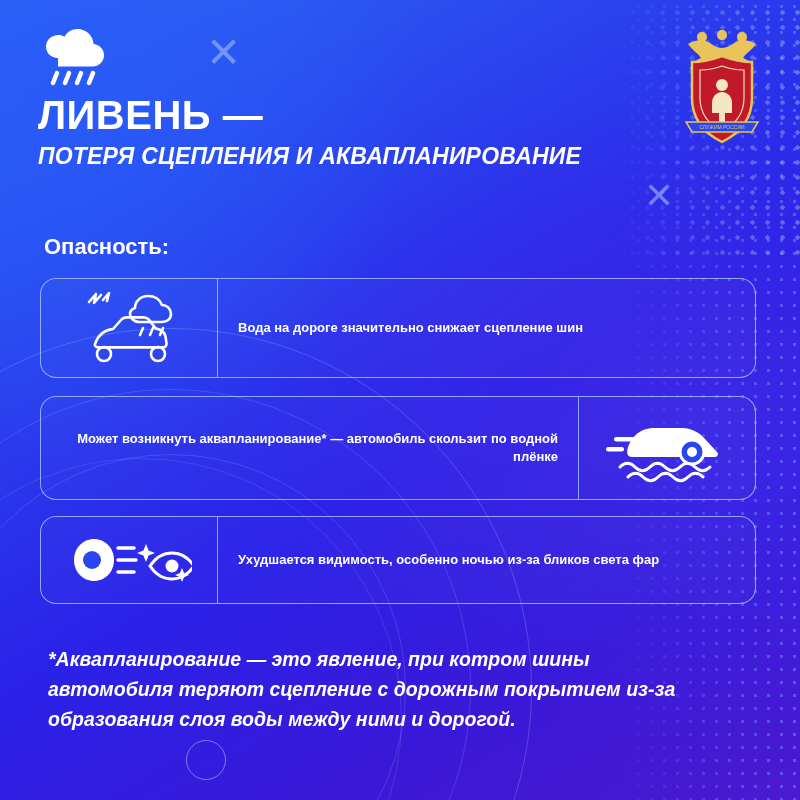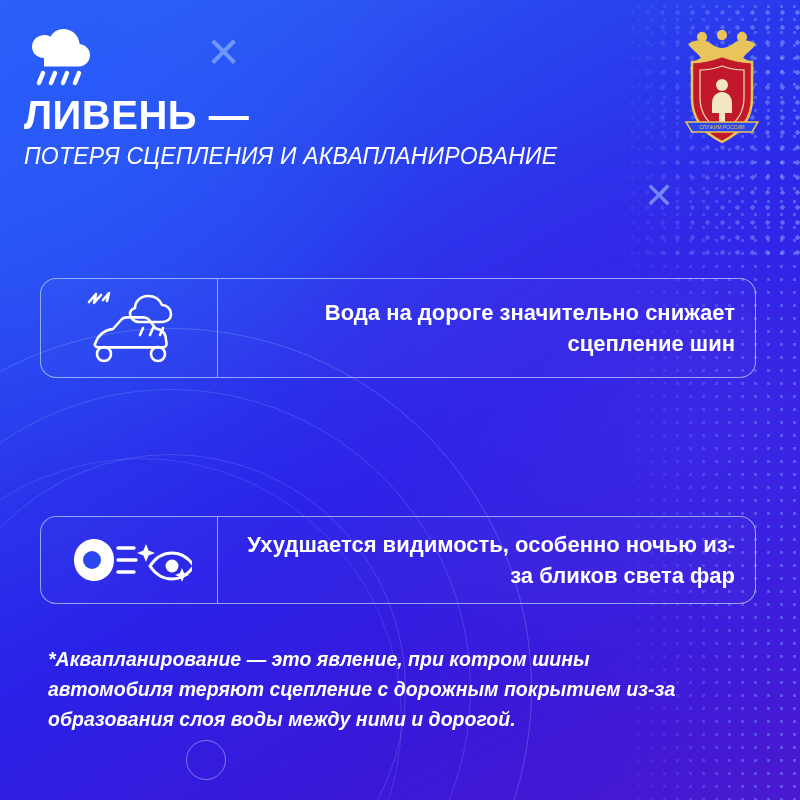--- a/index.html
+++ b/index.html
@@ -87,37 +87,37 @@
     font-weight: 300;
     line-height: 1;
     user-select: none;
   }
   .x1 { left: 206px; top: 32px; font-size: 42px; }
   .x2 { left: 644px; top: 178px; font-size: 36px; }
 
   
   .header {
     position: absolute;
-    left: 24px;
+    left: 38px;
     top: 28px;
     width: 640px;
   }
   .rain-icon { width: 74px; height: 62px; display: block; }
   .title {
     color: #ffffff;
     font-size: 40px;
     font-weight: bold;
     letter-spacing: 0.5px;
     margin-top: 4px;
     line-height: 1.05;
   }
   .subtitle {
     color: #ffffff;
     font-size: 23px;
-    font-weight: normal;
+    font-weight: bold;
     font-style: italic;
     letter-spacing: 0.2px;
     margin-top: 8px;
     line-height: 1.1;
   }
   .emblem {
     position: absolute;
     right: 34px;
     top: 22px;
     width: 88px;
@@ -155,21 +155,21 @@
     display: flex;
     align-items: center;
     justify-content: center;
     flex: 0 0 176px;
   }
   .cell-text {
     flex: 1 1 auto;
     display: flex;
     align-items: center;
     color: #ffffff;
-    font-size: 22px;
+    font-size: 13px;
     font-weight: bold;
     line-height: 1.42;
     padding: 0 20px;
     text-align: right;
   }
   .divider-left { border-left: 1.5px solid rgba(180,205,255,0.75); }
   .divider-right { border-right: 1.5px solid rgba(180,205,255,0.75); }
 
   .footnote {
     position: absolute;
@@ -231,38 +231,57 @@
         <rect x="41" y="90" width="6" height="12" rx="2"></rect>
       </g>
 
       <path d="M8 100h72l-6 10H14z" fill="#2a46ef" stroke="#e8c45a" stroke-width="1.5"></path>
       <g fill="#e8c45a" font-size="5" font-family="Liberation Sans, sans-serif">
         <text x="44" y="107" text-anchor="middle">СЛУЖИМ РОССИИ</text>
       </g>
     </svg>
   </span>
 
+  <div class="danger-label">Опасность:</div>
 
   <div class="card c1">
     <div class="cell-icon divider-right">
       <svg width="112" height="72" viewBox="0 0 112 72" xmlns="http://www.w3.org/2000/svg">
         <g stroke="#ffffff" stroke-width="2.6" fill="none" stroke-linecap="round" stroke-linejoin="round">
           <path d="M16 10l7 -8 -2 9 7 -8"></path>
           <path d="M30 8l6 -7 -2 8"></path>
           <path d="M62 16c0-7 6-12 13-12 7 0 12 4 14 9 5 0 9 4 9 9s-4 8-9 8H66c-5 0-9-4-9-8 0-3 2-5 5-6z"></path>
           <path d="M70 36l-3 7M80 36l-3 7M90 36l-3 7"></path>
           <path d="M22 52c3-9 9-14 18-15l8-9c1.5-1.8 3-2.6 6-2.6h16c3 0 5 1 6.5 3l6 8c6 1 9 4 10 8l1 7c.3 2-1 4-3.5 4H26c-3 0-5-2-4-3.4z"></path>
           <path d="M38 62c0 4-3 7-7 7s-7-3-7-7 3-7 7-7 7 3 7 7z"></path>
           <path d="M92 62c0 4-3 7-7 7s-7-3-7-7 3-7 7-7 7 3 7 7z"></path>
         </g>
       </svg>
     </div>
     <div class="cell-text">Вода на дороге значительно снижает сцепление шин</div>
   </div>
 
+  <div class="card c2">
+    <div class="cell-text">Может возникнуть аквапланирование* — автомобиль скользит по водной плёнке</div>
+    <div class="cell-icon divider-left">
+      <svg width="122" height="74" viewBox="0 0 122 74" xmlns="http://www.w3.org/2000/svg">
+        <g fill="#ffffff">
+          <path d="M22 36c4-11 12-18 24-19h30c9 0 17 4 23 11l12 13c2 2 .6 5-2 5H26c-4 0-6-3-4-10z"></path>
+          <rect x="8" y="26" width="22" height="4.5" rx="2.2"></rect>
+          <rect x="0" y="36" width="18" height="4.5" rx="2.2"></rect>
+        </g>
+        <g stroke="#ffffff" stroke-width="3" fill="none" stroke-linecap="round">
+          <path d="M14 56c5-5 10-5 15 0s10 5 15 0 10-5 15 0 10 5 15 0 10-5 15 0 10 5 15 0"></path>
+          <path d="M22 66c5-5 10-5 15 0s10 5 15 0 10-5 15 0 10 5 15 0 10-5 15 0"></path>
+        </g>
+        <circle cx="86" cy="41" r="12" fill="#2a46ef" stroke="#ffffff" stroke-width="3"></circle>
+        <circle cx="86" cy="41" r="5" fill="#ffffff"></circle>
+      </svg>
+    </div>
+  </div>
 
   <div class="card c3">
     <div class="cell-icon divider-right">
       <svg width="126" height="60" viewBox="0 0 126 60" xmlns="http://www.w3.org/2000/svg">
         <g fill="#ffffff">
           <path d="M8 30c0-12 9-21 20-21s20 9 20 21-9 21-20 21S8 42 8 30z"></path>
         </g>
         <circle cx="26" cy="30" r="9" fill="#2a46ef"></circle>
         <g stroke="#ffffff" stroke-width="3.4" stroke-linecap="round">
           <line x1="52" y1="18" x2="68" y2="18"></line>

